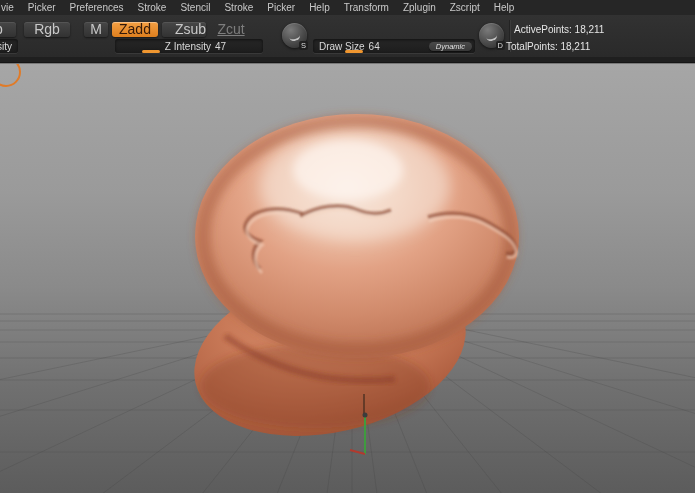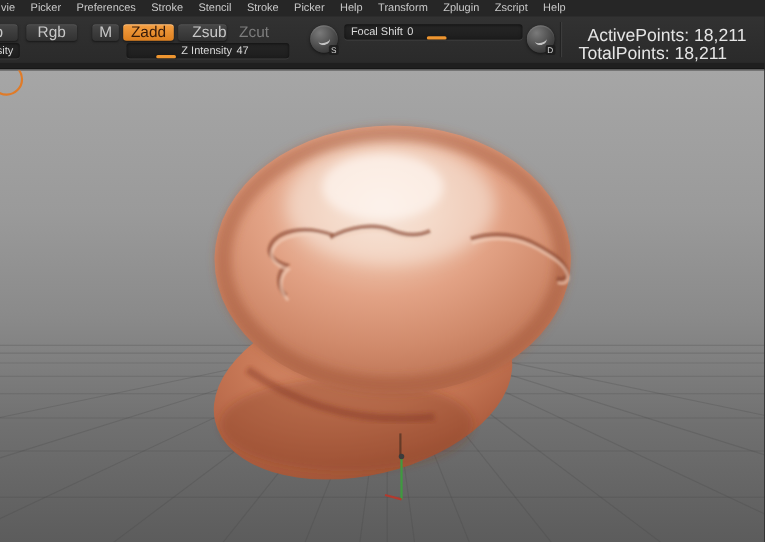--- a/index.html
+++ b/index.html
@@ -19,21 +19,21 @@
          background:linear-gradient(#474747,#323232); border-radius:3px; text-align:center;
          box-shadow:0 1px 2px rgba(0,0,0,.5), inset 0 1px 0 rgba(255,255,255,.08); cursor:pointer; }
   .btn.zadd { background:linear-gradient(#f5a044,#dd7f1e); color:#33190a;
               box-shadow:0 1px 2px rgba(0,0,0,.5), inset 0 1px 0 rgba(255,255,255,.35); }
   .btn.flat { background:transparent; box-shadow:none; color:#7d7d7d; }
   #btn-mrgb { left:-18px; width:34px; top:7px; }
   #btn-rgb  { left:24px;  width:46px; top:7px; }
   #btn-m    { left:84px;  width:24px; top:7px; }
   #btn-zadd { left:112px; width:46px; top:7px; }
   #btn-zsub { left:162px; width:44px; top:7px;text-align:right; }
-  #btn-zcut { left:210px; width:42px; top:7px; }
+  #btn-zcut { left:210px; width:42px; top:7px;text-decoration:underline; }
 
   .slider { position:absolute; height:14px; background:linear-gradient(#262626,#1d1d1d);
             border-radius:3px; font-size:10px; color:#dadada;
             box-shadow:inset 0 1px 3px rgba(0,0,0,.6), 0 1px 0 rgba(255,255,255,.07);
             display:flex; align-items:center; gap:4px; padding:0 6px; cursor:ew-resize; }
   .slider.center { justify-content:center;padding-left:19px; }
   .slider.cut-left { justify-content:flex-end; }
   .handle { position:absolute; bottom:0; width:18px; height:3px; background:#ef9630;
             border-radius:2px; box-shadow:0 0 2px rgba(0,0,0,.4); }
   #slider-focal { left:313px; top:7px;  width:162px; }
@@ -51,21 +51,21 @@
   .circle { position:absolute; width:25px; height:25px; border-radius:50%; cursor:pointer;
             background:radial-gradient(circle at 35% 28%, #7a7a7a, #4a4a4a 55%, #2e2e2e 92%);
             box-shadow:0 1px 3px rgba(0,0,0,.6), inset 0 1px 1px rgba(255,255,255,.15); }
   .circle::before { content:""; position:absolute; left:7px; top:9px; width:11px; height:7px;
             border-bottom:2px solid #d8d8d8; border-radius:50%; transform:rotate(-14deg); opacity:.85; }
   #circ-s { left:282px; top:8px; }
   #circ-d { left:479px; top:8px; }
   .circ-label { position:absolute; right:-1px; bottom:-2px; font-size:7.5px; color:#ddd;
                 background:rgba(28,28,28,.85); padding:0 2px; border-radius:2px; }
 
-  .points { position:absolute; font-size:16px; color:#e5e5e5; white-space:nowrap;margin-left:20px; }
+  .points { position:absolute; font-size:10px; color:#e5e5e5; white-space:nowrap; }
   #active-points { left:514px; top:9px; }
   #total-points  { left:506px; top:26px; }
   .vdiv { position:absolute; left:509px; top:5px; width:1px; height:32px;
           background:#232323; box-shadow:1px 0 0 #3c3c3c; }
 
   .subbar { height:6px; background:#1f1f1f; border-bottom:1px solid #151515; }
 
   
   .canvas { position:absolute; left:0; top:63px; width:695px; height:430px; overflow:hidden;
             background:linear-gradient(180deg,#a6a6a6 0%, #9a9a9a 30%, #8a8a8a 52%, #707070 75%, #5c5c5c 100%);
@@ -99,36 +99,37 @@
     <div class="btn" id="btn-rgb">Rgb</div>
     <div class="btn" id="btn-m">M</div>
     <div class="btn zadd" id="btn-zadd">Zadd</div>
     <div class="btn" id="btn-zsub">Zsub</div>
     <div class="btn flat" id="btn-zcut">Zcut</div>
 
     <div class="circle" id="circ-s">
       <span class="circ-label">S</span>
     </div>
 
-    <div class="slider" id="slider-focal">
-      <span>Focal Shift</span>
-      <span>0</span>
-      <span class="handle"></span>
-    </div>
 
     <div class="slider cut-left" id="slider-rgbint">
       <span>sity</span>
     </div>
 
     <div class="slider center" id="slider-zint">
       <span>Z Intensity</span>
       <span>47</span>
       <span class="handle"></span>
     </div>
 
+    <div class="slider" id="slider-draw">
+      <span>Draw Size</span>
+      <span>64</span>
+      <span class="dynamic-pill">Dynamic</span>
+      <span class="handle"></span>
+    </div>
 
     <div class="circle" id="circ-d">
       <span class="circ-label">D</span>
     </div>
 
     <div class="vdiv"></div>
     <div class="points" id="active-points">ActivePoints: 18,211</div>
     <div class="points" id="total-points">TotalPoints: 18,211</div>
   </div>
 

